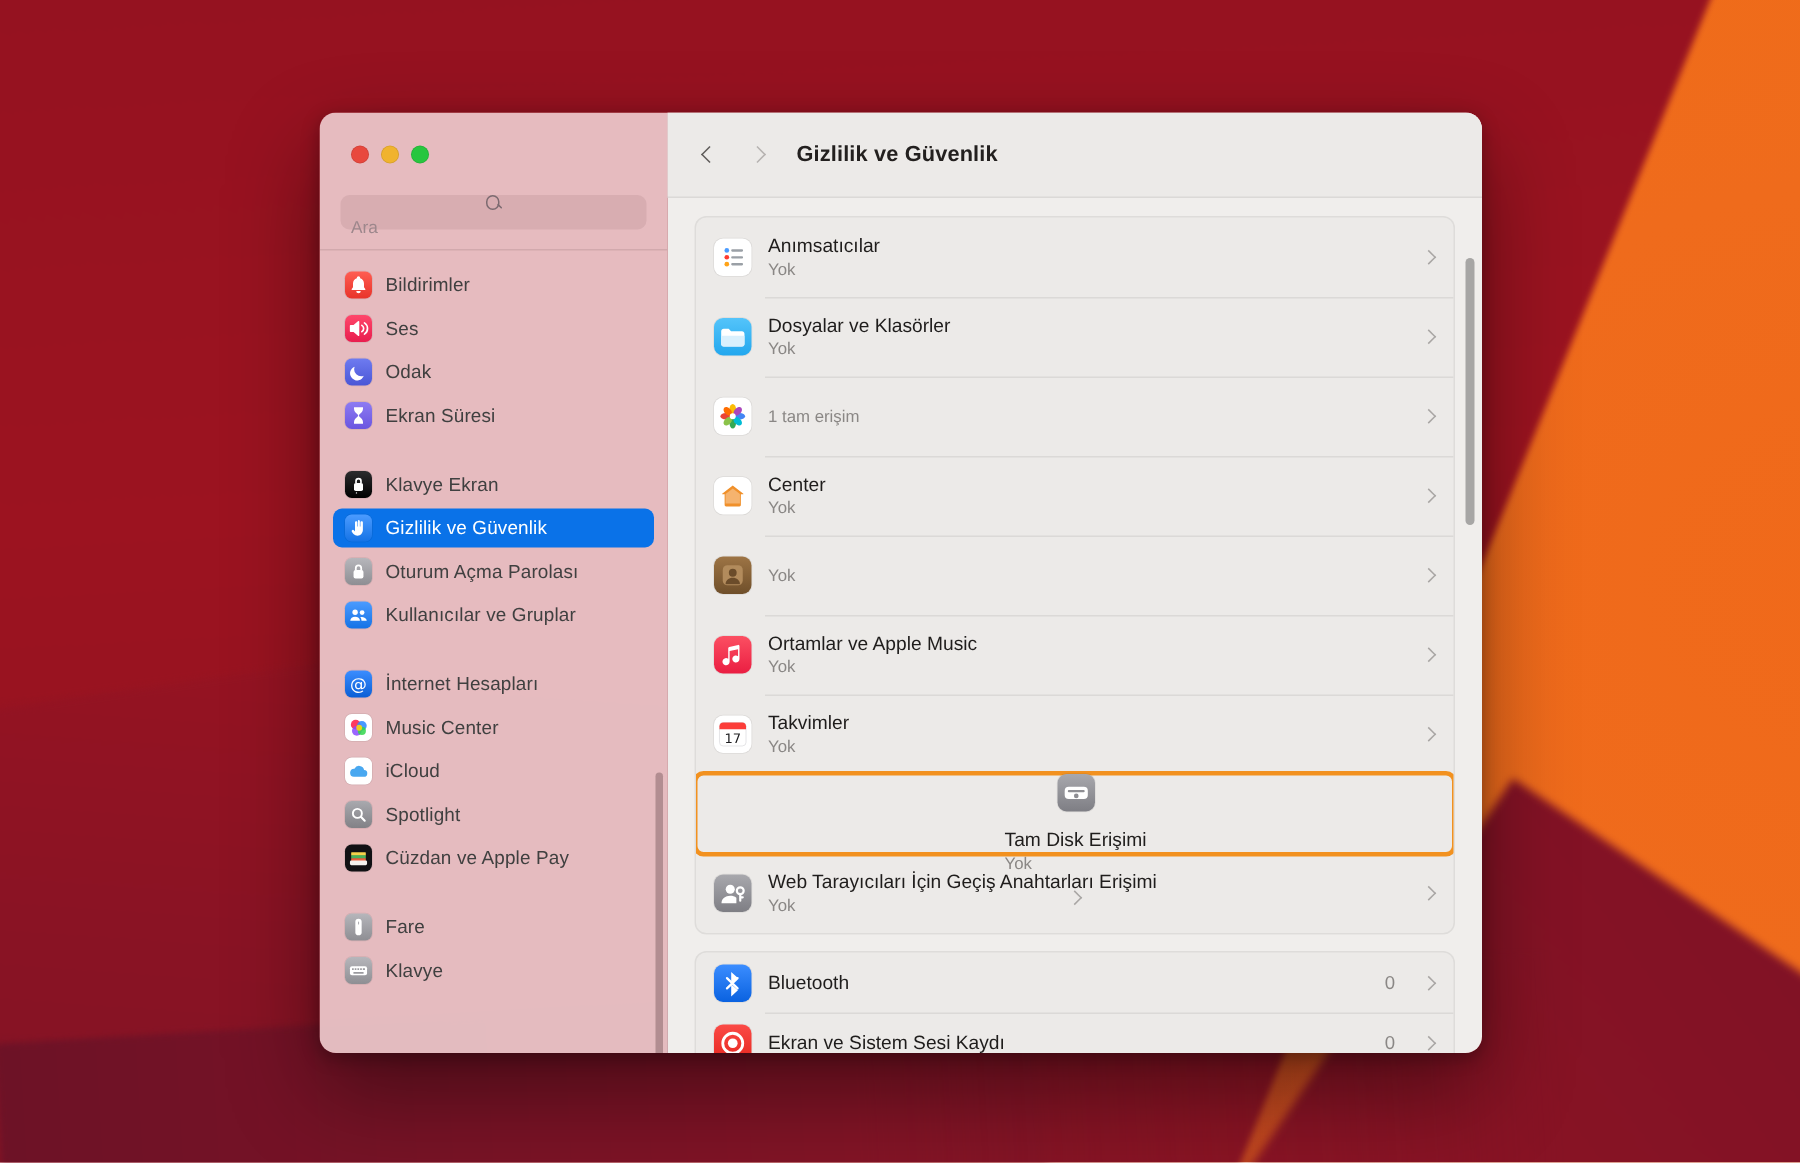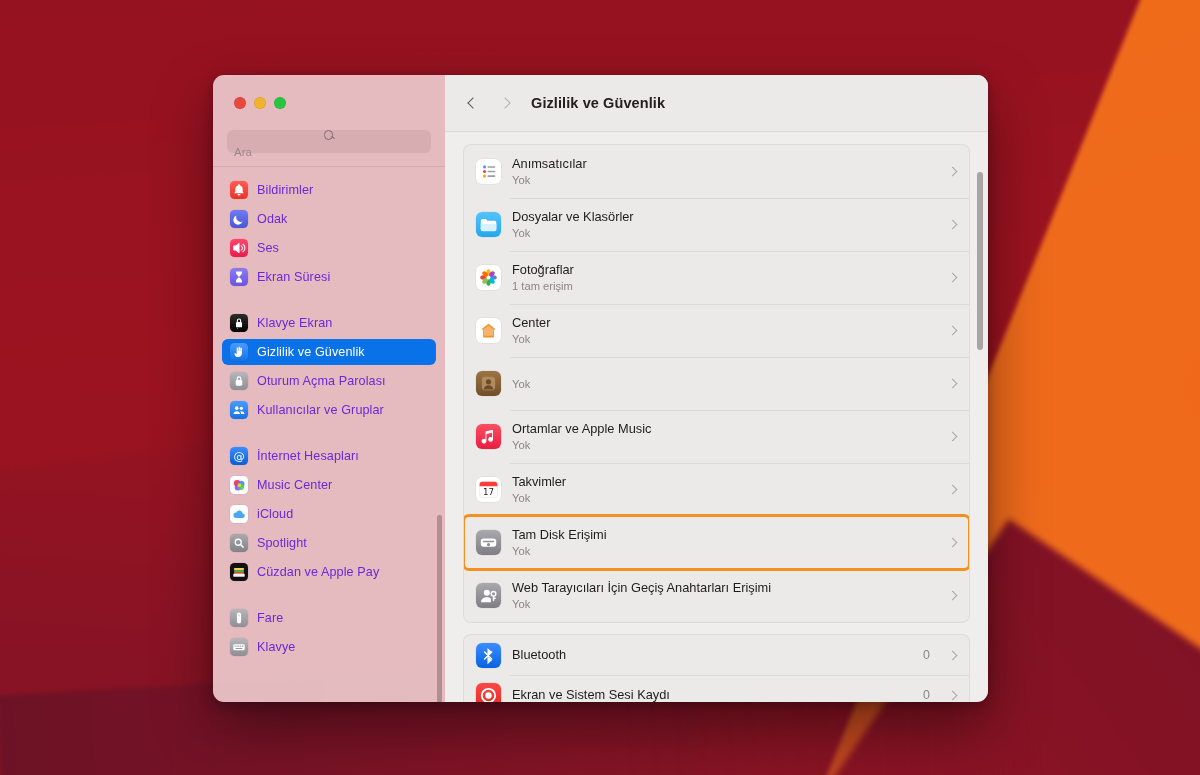--- a/index.html
+++ b/index.html
@@ -155,21 +155,21 @@
     height: 26px;
     padding: 0 8px;
     border-radius: 6px;
     margin-bottom: 3px;
     cursor: default;
   }
   .side-item.active { background: #0a72e8; }
   .side-item.active .side-label { color: #fff; }
   .side-label {
     font-size: 12.6px;
-    color: #6d28d9;
+    color: #404040;
     letter-spacing: .1px;
     white-space: nowrap;
   }
   .sicon {
     width: 18px; height: 18px;
     border-radius: 4.5px;
     flex: 0 0 auto;
     display: flex; align-items: center; justify-content: center;
     font-size: 10px; color: #fff;
     box-shadow: 0 0 0 .5px rgba(0,0,0,.08);
@@ -289,20 +289,21 @@
     border-right: 1.5px solid #a9a6a4;
     transform: rotate(45deg);
     flex: 0 0 auto;
     margin-right: 2px;
   }
   .row.highlighted {
     outline: 3px solid #f2911f;
     outline-offset: -1px;
     border-radius: 5px;
     z-index: 3;
+    flex-direction: column;
   }
   .row.highlighted::before { display: none; }
 
   #content-scrollbar {
     position: absolute;
     right: 5px; top: 40px;
     width: 6px; height: 178px;
     border-radius: 3px;
     background: rgba(0,0,0,0.30);
   }
@@ -341,36 +342,36 @@
               <div class="side-item">
                 <span class="sicon" style="background: linear-gradient(rgb(255, 93, 82), rgb(232, 51, 42));">
                   <span style="position:absolute;inset:0;display:block"><svg viewBox="0 0 24 24" width="100%" height="100%">
                       <path d="M12 4.2a1.5 1.5 0 011.5 1.5v.4c2.1.6 3.4 2.4 3.4 4.7v3.1l1.1 1.6c.3.4 0 .9-.5.9H6.5c-.5 0-.8-.5-.5-.9l1.1-1.6v-3.1c0-2.3 1.3-4.1 3.4-4.7v-.4A1.5 1.5 0 0112 4.2z" fill="#fff"></path>
                       <path d="M10 17.3h4a2 2 0 01-4 0z" fill="#fff"></path>
                     </svg></span>
                 </span>
                 <span class="side-label">Bildirimler</span>
               </div>
               <div class="side-item">
-                <span class="sicon" style="background: linear-gradient(rgb(110, 123, 240), rgb(74, 86, 214));">
-                  <span style="position:absolute;inset:0;display:block"><svg viewBox="0 0 24 24" width="100%" height="100%">
-                      <path d="M16.7 15.4A6.3 6.3 0 018.6 7.3a6.3 6.3 0 108.1 8.1z" fill="#fff"></path>
-                    </svg></span>
-                </span>
-                <span class="side-label">Odak</span>
-              </div>
-              <div class="side-item">
                 <span class="sicon" style="background: linear-gradient(rgb(255, 71, 107), rgb(232, 29, 78));">
                   <span style="position:absolute;inset:0;display:block"><svg viewBox="0 0 24 24" width="100%" height="100%">
                       <path d="M11.5 5.5L7.6 8.8H5.2c-.5 0-.9.4-.9.9v4.6c0 .5.4.9.9.9h2.4l3.9 3.3c.5.4 1.2.1 1.2-.6V6.1c0-.7-.7-1-1.2-.6z" fill="#fff"></path>
                       <path d="M15 9.2c1 .7 1.6 1.8 1.6 2.8S16 14.1 15 14.8" stroke="#fff" stroke-width="1.5" fill="none" stroke-linecap="round"></path>
                       <path d="M17.3 7c1.7 1.1 2.7 3 2.7 5s-1 3.9-2.7 5" stroke="#fff" stroke-width="1.5" fill="none" stroke-linecap="round"></path>
                     </svg></span>
                 </span>
                 <span class="side-label">Ses</span>
+              </div>
+              <div class="side-item">
+                <span class="sicon" style="background: linear-gradient(rgb(110, 123, 240), rgb(74, 86, 214));">
+                  <span style="position:absolute;inset:0;display:block"><svg viewBox="0 0 24 24" width="100%" height="100%">
+                      <path d="M16.7 15.4A6.3 6.3 0 018.6 7.3a6.3 6.3 0 108.1 8.1z" fill="#fff"></path>
+                    </svg></span>
+                </span>
+                <span class="side-label">Odak</span>
               </div>
               <div class="side-item">
                 <span class="sicon" style="background: linear-gradient(rgb(141, 123, 242), rgb(106, 85, 224));">
                   <span style="position:absolute;inset:0;display:block"><svg viewBox="0 0 24 24" width="100%" height="100%">
                       <path d="M8 4.6h8v1.5c0 2.3-1.6 3.6-2.8 4.6-.6.5-.9.8-.9 1.3s.3.8.9 1.3c1.2 1 2.8 2.3 2.8 4.6v1.5H8v-1.5c0-2.3 1.6-3.6 2.8-4.6.6-.5.9-.8.9-1.3s-.3-.8-.9-1.3C9.6 9.7 8 8.4 8 6.1z" fill="#fff"></path>
                     </svg></span>
                 </span>
                 <span class="side-label">Ekran Süresi</span>
               </div>
             </div>
@@ -556,21 +557,20 @@
                         <ellipse cx="16.5" cy="12" rx="3.4" ry="2.1" fill="#4285f4"></ellipse>
                         <ellipse cx="8.8" cy="8.8" rx="2.1" ry="3.2" transform="rotate(-45 8.8 8.8)" fill="#ff6d00"></ellipse>
                         <ellipse cx="15.2" cy="15.2" rx="2.1" ry="3.2" transform="rotate(-45 15.2 15.2)" fill="#00bcd4"></ellipse>
                         <ellipse cx="15.2" cy="8.8" rx="2.1" ry="3.2" transform="rotate(45 15.2 8.8)" fill="#aa46bb"></ellipse>
                         <ellipse cx="8.8" cy="15.2" rx="2.1" ry="3.2" transform="rotate(45 8.8 15.2)" fill="#8bc34a"></ellipse>
                         <circle cx="12" cy="12" r="1.9" fill="#fff"></circle>
                       </g>
                     </svg></span>
                 </div>
                 <div class="row-text">
-                  <div class="row-title">Fotoğraflar</div>
                   <div class="row-sub">1 tam erişim</div>
                 </div>
                 <div class="disc"></div>
               </div>
               <div class="row">
                 <div class="row-icon" style="background: rgb(255, 255, 255);">
                   <span style="position:absolute;inset:0;display:block"><svg viewBox="0 0 24 24" width="100%" height="100%">
                       <path d="M12 5.4l6.8 5.3v.3h-1.6v6.9c0 .5-.4.9-.9.9H7.7c-.5 0-.9-.4-.9-.9v-6.9H5.2v-.3z" fill="#f0902a"></path>
                       <path d="M12 7.3l4.6 3.6v6.1H7.4v-6.1z" fill="#fff" opacity=".32"></path>
                     </svg></span>

